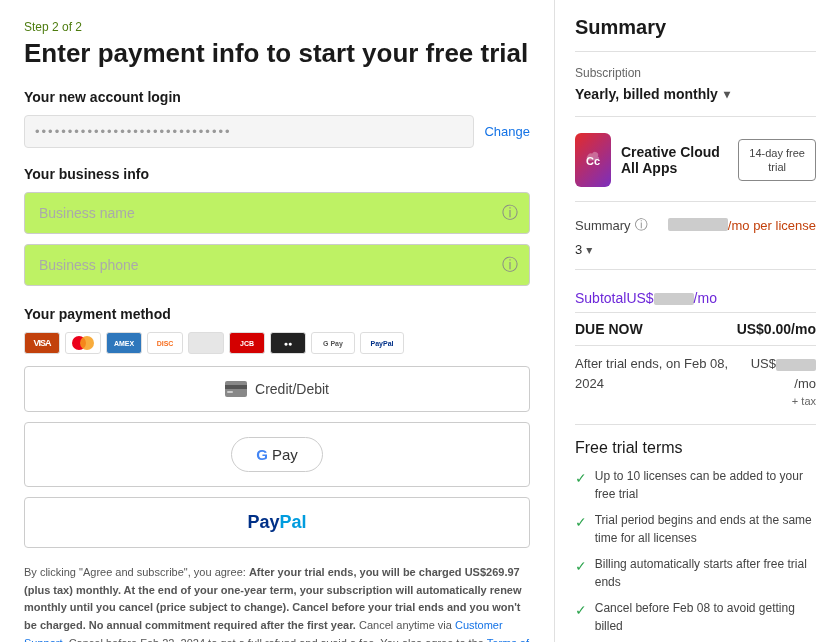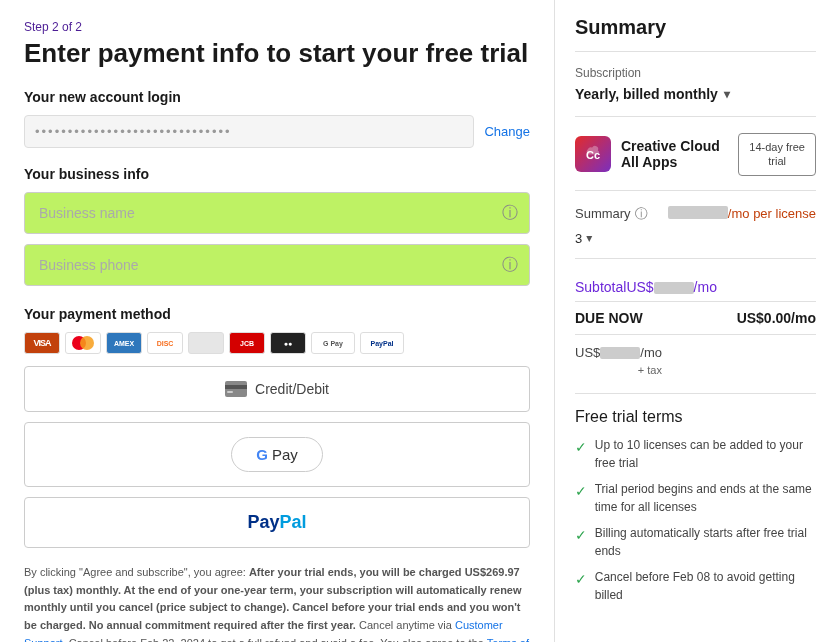--- a/index.html
+++ b/index.html
@@ -17,21 +17,21 @@
     
     .left-panel {
       width: 555px;
       padding: 20px 24px;
       overflow-y: auto;
       border-right: 1px solid #e0e0e0;
     }
 
     .step-label {
       font-size: 12px;
-      color: #4c1d95;
+      color: #4d7c0f;
       margin-bottom: 4px;
     }
 
     .page-title {
       font-size: 26px;
       font-weight: 700;
       color: #1a1a1a;
       margin-bottom: 20px;
       line-height: 1.2;
     }
@@ -234,21 +234,21 @@
       display: flex;
       align-items: center;
       gap: 10px;
       margin-bottom: 14px;
       padding-bottom: 14px;
       border-bottom: 1px solid #e0e0e0;
     }
 
     .product-icon {
       width: 36px;
-      height: 36px;
+      height: 54px;
       border-radius: 6px;
       background: linear-gradient(135deg, #e32b2b, #7b2fbe);
       display: flex;
       align-items: center;
       justify-content: center;
       color: white;
       font-size: 14px;
       font-weight: bold;
       flex-shrink: 0;
     }
@@ -516,20 +516,21 @@
       US$<span class="redacted" style="width:40px; height:12px; vertical-align:middle;">&nbsp;&nbsp;&nbsp;&nbsp;&nbsp;</span><span>/mo</span>
     </span>
   </div>
 
   <div class="due-now-row">
     <span>DUE NOW</span>
     <span>US$0.00/mo</span>
   </div>
 
   <div class="after-trial-row">
+    <div class="after-trial-label">After trial ends, on Feb 08, 2024</div>
     <div class="after-trial-price">
       <div>US$<span class="redacted" style="width:40px; height:12px; vertical-align:middle;">&nbsp;&nbsp;&nbsp;&nbsp;&nbsp;</span><span>/mo</span></div>
       <div class="plus-tax">+ tax</div>
     </div>
   </div>
 
   <div class="free-trial-section">
     <div class="free-trial-title">Free trial terms</div>
 
     <div class="trial-term">

